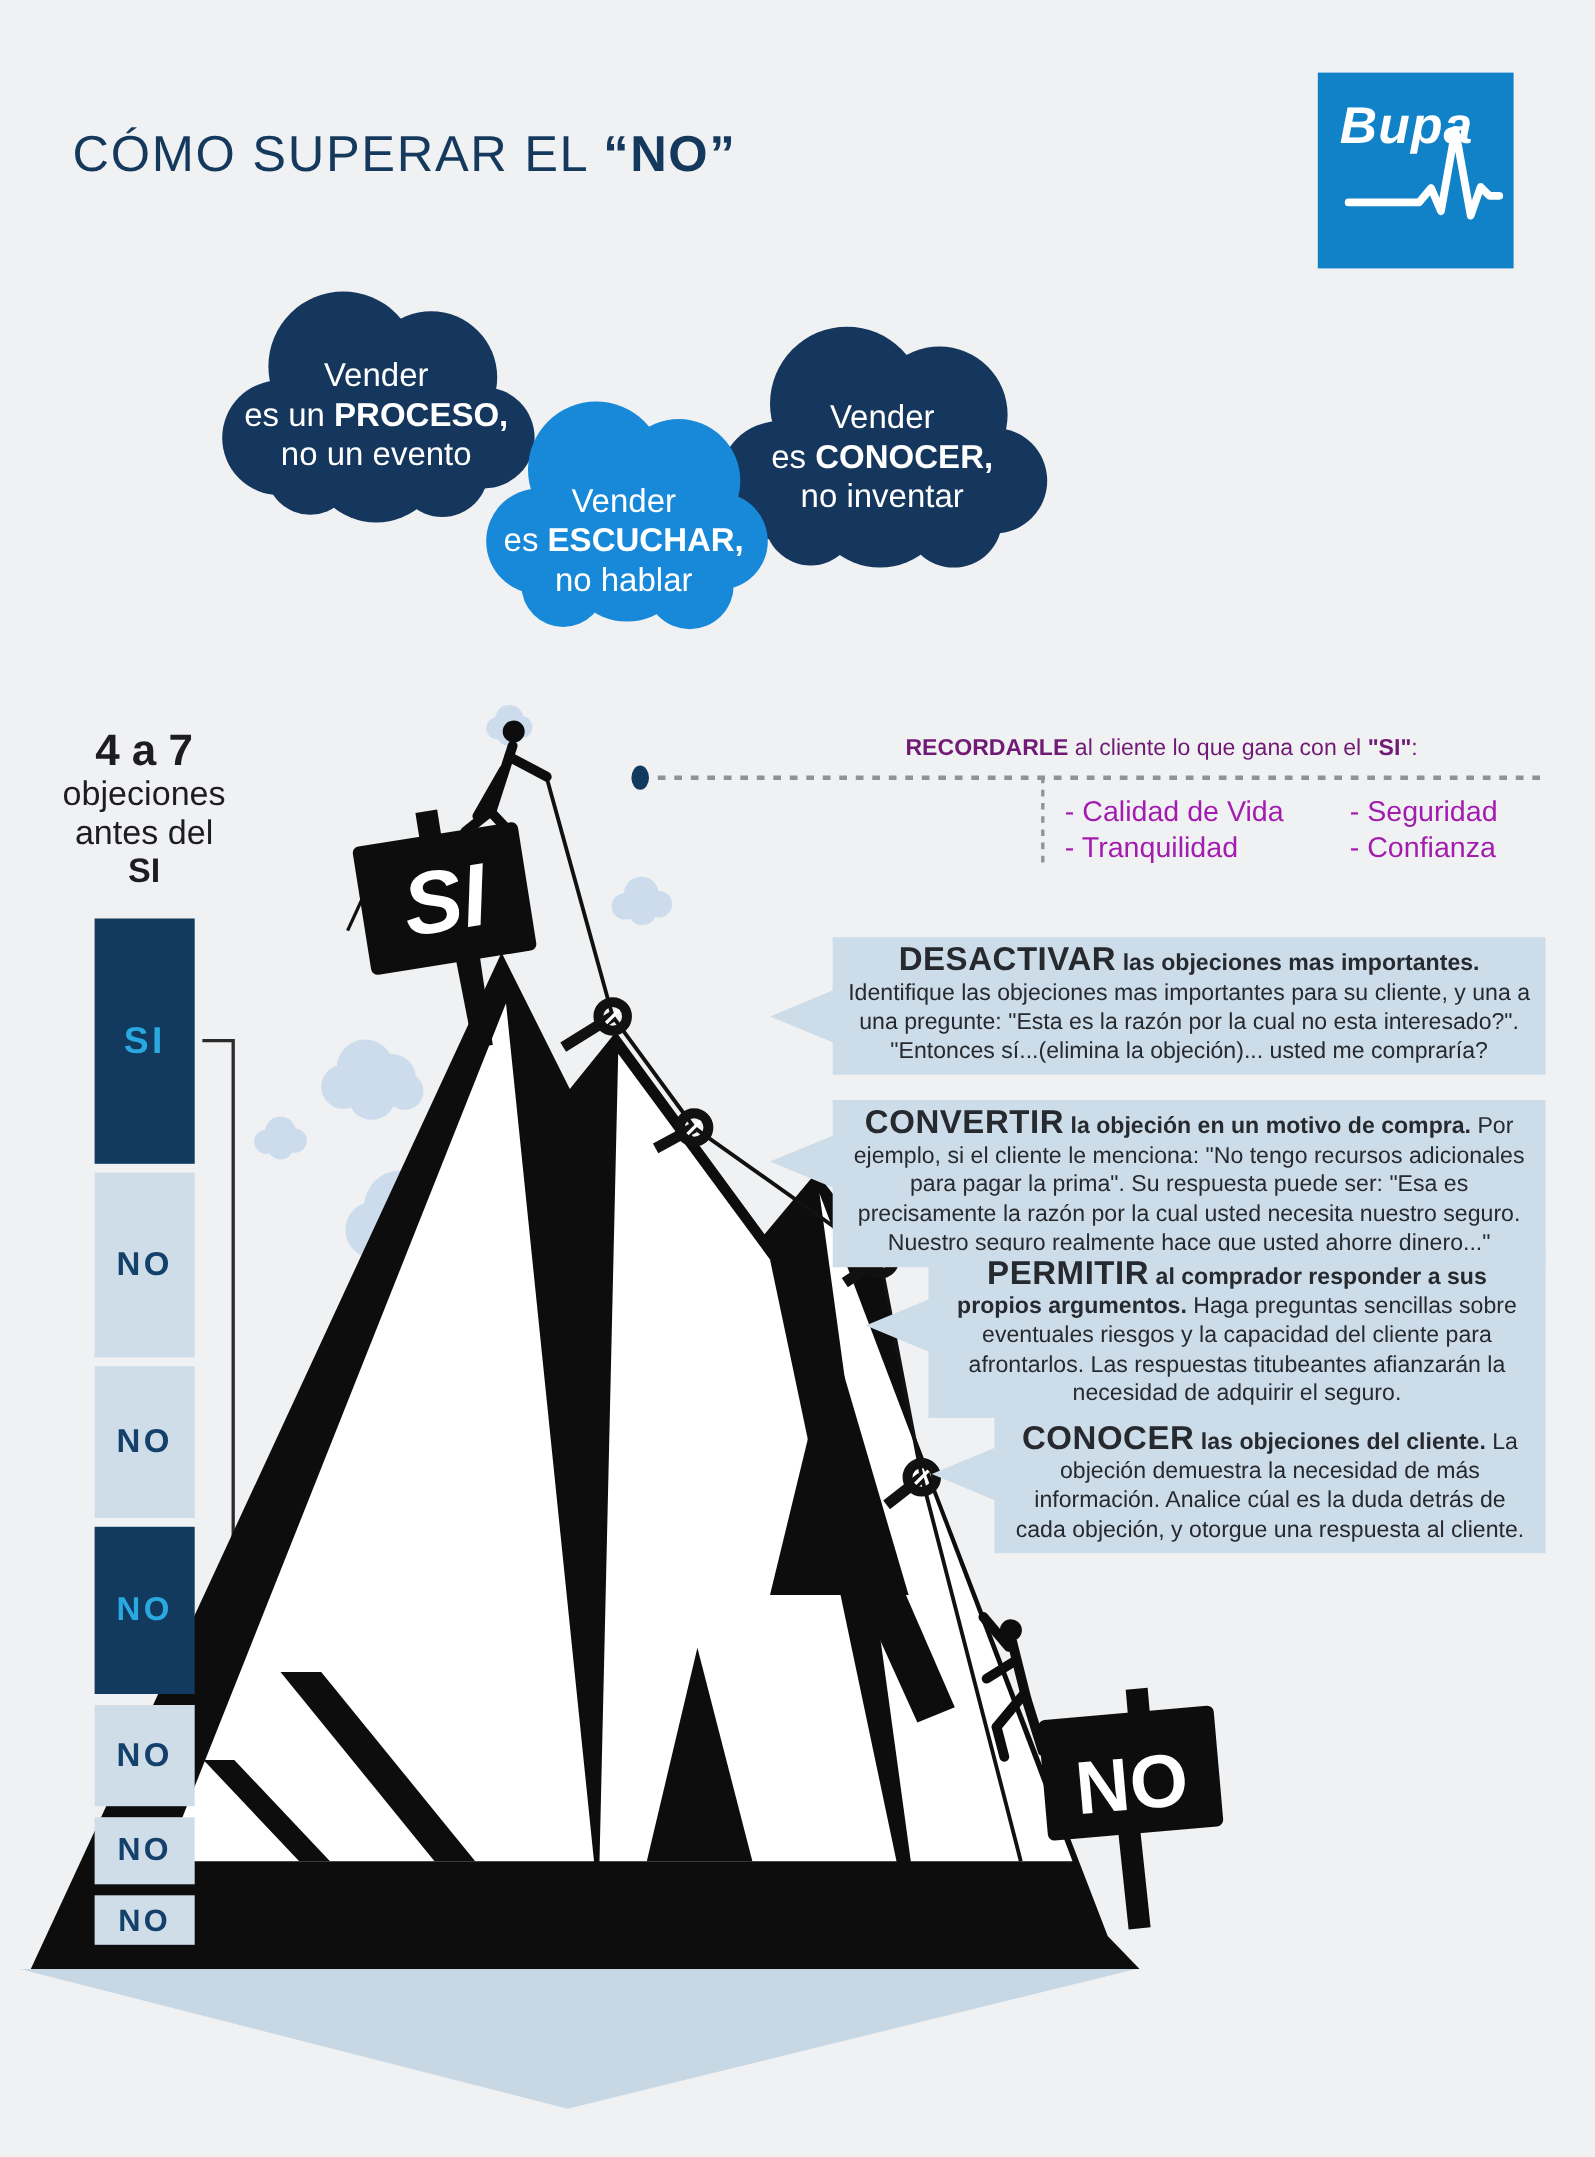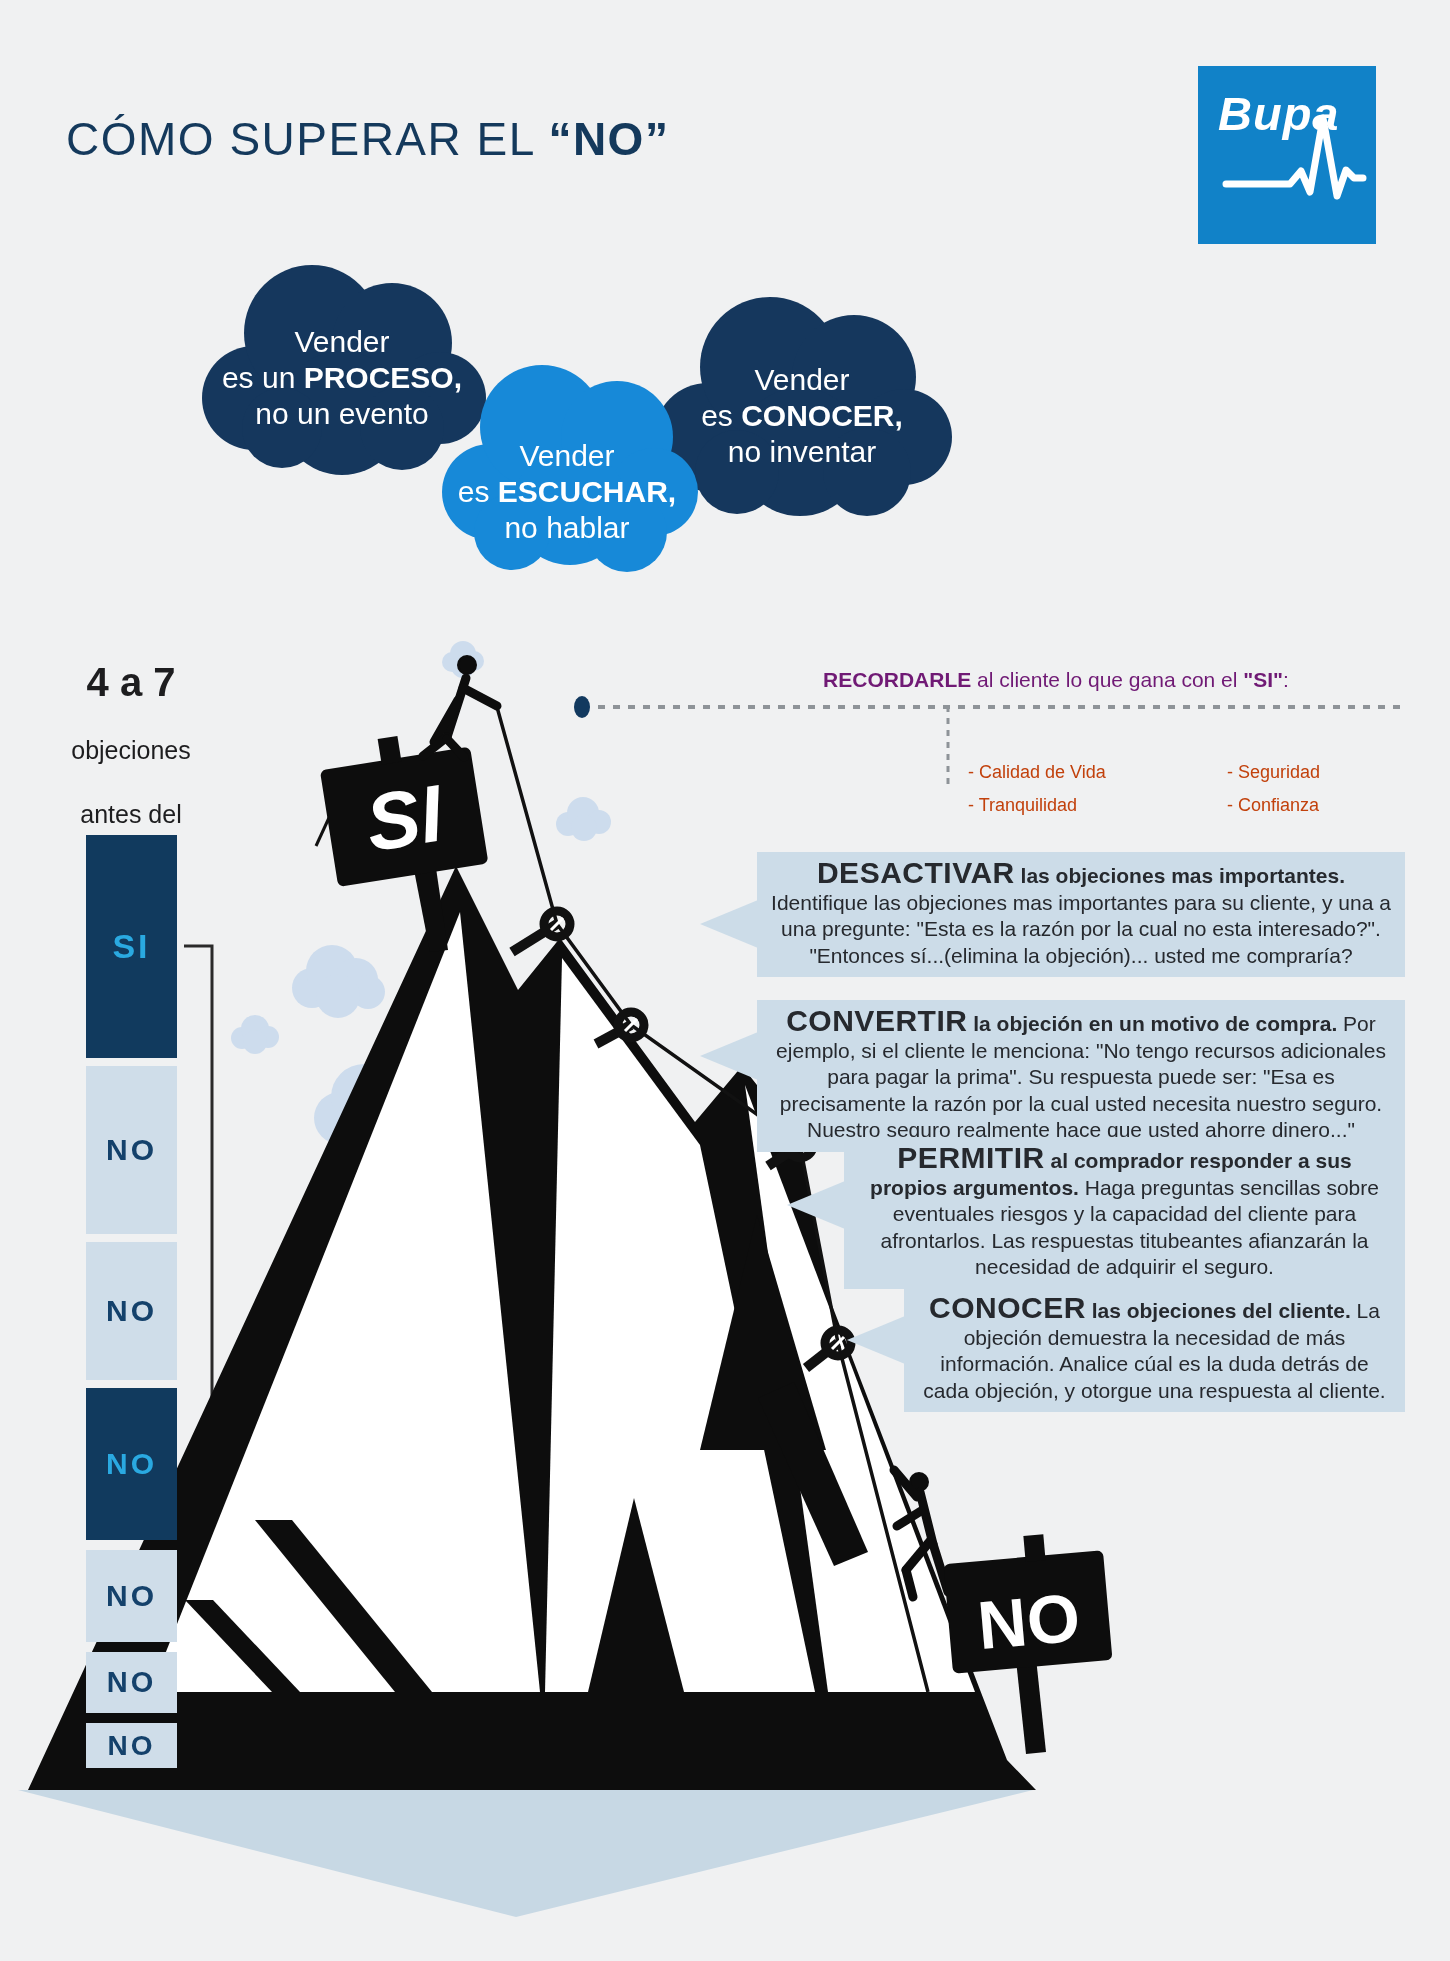--- a/index.html
+++ b/index.html
@@ -17,33 +17,33 @@
 
   
   .cloud{color:#fff;text-align:center;}
   .cloud .txt{position:absolute;left:0;right:0;display:flex;flex-direction:column;align-items:center;margin-top:10px;}
   .cloud .ln{font-size:30px;line-height:36px;white-space:nowrap;}
   .cloud .ln b{font-weight:800;}
 
   
   .scaleHead{left:28px;top:660px;width:206px;text-align:center;color:#1d1d1f;}
   .scaleHead .h1{font-size:40px;font-weight:700;line-height:44px;}
-  .scaleHead .h2{font-size:25px;line-height:35px;margin-top:29px;}
+  .scaleHead .h2{font-size:31px;line-height:35px;}
   .scaleHead .h4{font-size:31px;font-weight:800;line-height:35px;}
 
   
   .obox{left:86px;width:91px;display:flex;align-items:center;justify-content:center;
         font-weight:800;letter-spacing:3px;}
   .obox.dark{background:#113a5e;color:#2aa9e1;}
   .obox.light{background:#cfdde9;color:#14416b;}
 
   
   .recordarle{left:700px;top:668px;width:712px;text-align:center;font-size:21px;color:#701a75;white-space:nowrap;}
   .recordarle b{font-weight:800;}
-  .benefit{font-size:18px;color:#c2410c;white-space:nowrap;margin-top:40px;}
+  .benefit{font-size:26px;color:#a21caf;white-space:nowrap;}
 
   
   .bubble{background:#ccdce8;color:#26292e;text-align:center;padding:8px 14px;box-sizing:border-box;}
   .bubble .kw{font-weight:800;font-size:30px;letter-spacing:.5px;}
   .bubble b{font-weight:800;font-size:21px;}
   .bubble .body{font-size:21px;}
   .bubble{font-size:21px;line-height:26.5px;}
   .tail{position:absolute;width:0;height:0;border-style:solid;border-color:transparent #ccdce8 transparent transparent;
         border-width:24px 58px 24px 0;left:-57px;}
 </style>

